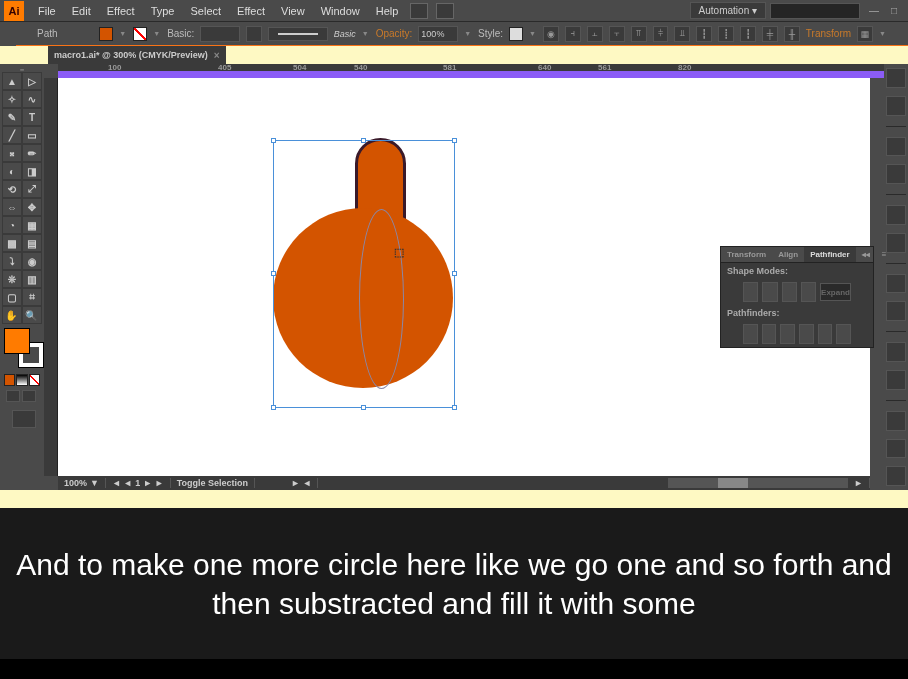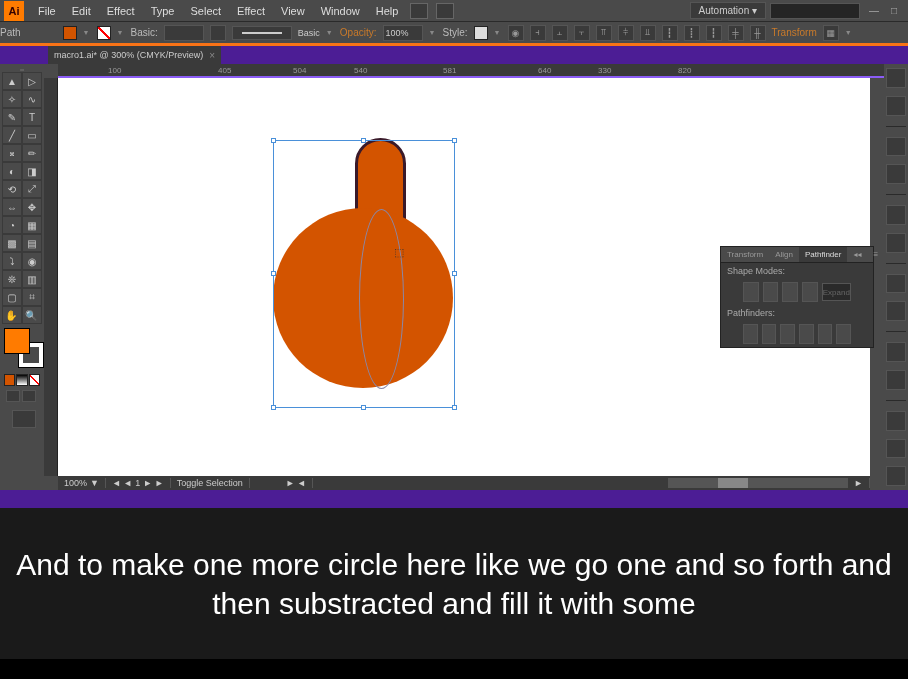--- a/index.html
+++ b/index.html
@@ -11,37 +11,37 @@
   .menubar { height: 22px; background: #4a4a4a; display: flex; align-items: center; padding: 0 4px; border-bottom: 1px solid #2a2a2a; }
   .app-logo { width: 20px; height: 20px; background: #ff7b00; display: flex; align-items: center; justify-content: center; color: #330000; font-weight: bold; font-size: 11px; margin-right: 6px; }
   .menu-item { color: #ddd; font-size: 11px; padding: 2px 8px; cursor: pointer; }
   .menu-spacer { flex: 1; }
   .menu-right-icon { width: 18px; height: 16px; border: 1px solid #666; margin: 0 4px; background: #3a3a3a; }
   .automation { color: #ccc; font-size: 10px; padding: 2px 8px; border: 1px solid #555; background: #3a3a3a; }
   .searchbox { width: 90px; height: 16px; background: #252525; border: 1px solid #555; margin: 0 4px; }
   .win-btn { width: 16px; height: 12px; margin: 0 2px; color: #aaa; font-size: 10px; text-align: center; }
 
   
-  .controlbar { height: 24px; background: #4a4a4a; display: flex; align-items: center; padding: 0 0; gap: 6px; border-bottom: 3px solid #f97316; }
+  .controlbar { height: 24px; background: #4a4a4a; display: flex; align-items: center; padding: 0 21px; gap: 6px; border-bottom: 1px solid #f97316; margin-left: 16px; }
   .ctrl-label { color: #bbb; font-size: 10px; }
   .swatch { width: 14px; height: 14px; border: 1px solid #222; }
   .swatch.fill { background: #d35400; }
   .swatch.none { background: #fff; position: relative; }
   .swatch.none::after { content: ""; position: absolute; top: 0; left: 0; right: 0; bottom: 0; background: linear-gradient(45deg, transparent 45%, red 45%, red 55%, transparent 55%); }
   .dropdown-arrow { width: 8px; height: 14px; color: #888; font-size: 7px; display: flex; align-items: center; }
   .stroke-weight { width: 40px; height: 16px; background: #3a3a3a; border: 1px solid #555; color: #ccc; font-size: 9px; padding: 0 2px; display: flex; align-items: center; }
   .brush-preview { width: 60px; height: 14px; background: #3a3a3a; border: 1px solid #555; display: flex; align-items: center; justify-content: center; }
   .brush-preview::before { content: ""; display: block; width: 40px; height: 2px; background: #ccc; }
-  .brush-label { color: #ccc; font-size: 9px; }
+  .brush-label { color: #ccc; font-size: 9px; font-style: italic; }
   .opacity-field { width: 40px; height: 16px; background: #3a3a3a; border: 1px solid #555; color: #ccc; font-size: 9px; padding: 0 2px; display: flex; align-items: center; }
   .style-swatch { width: 14px; height: 14px; background: #ddd; border: 1px solid #222; }
   .ctrl-icon { width: 16px; height: 16px; background: #3a3a3a; border: 1px solid #555; color: #999; font-size: 9px; display: flex; align-items: center; justify-content: center; }
 
   
-  .doc-area { position: absolute; top: 46px; left: 0; right: 0; bottom: 0; background: #4c1d95; }
+  .doc-area { position: absolute; top: 46px; left: 0; right: 0; bottom: 0; background: #fef9c3; font-weight: bold; }
   .doc-tab { position: absolute; top: 0; left: 48px; height: 18px; background: #3a3a3a; padding: 2px 6px; color: #ccc; font-size: 9px; display: flex; align-items: center; gap: 6px; }
   .doc-tab .close { color: #888; font-size: 10px; }
 
   
   .tools { position: absolute; top: 18px; left: 0; width: 44px; bottom: 18px; background: #4a4a4a; display: flex; flex-direction: column; padding: 2px; gap: 0; }
   .tool-grabber { height: 6px; display: flex; align-items: center; justify-content: center; color: #888; font-size: 6px; }
   .tool-row { display: flex; }
   .tool { width: 20px; height: 18px; border: 1px solid #3a3a3a; background: #4a4a4a; color: #ccc; font-size: 10px; display: flex; align-items: center; justify-content: center; cursor: pointer; }
   .fillstroke { position: relative; width: 40px; height: 40px; margin: 4px 2px; }
   .fillstroke .fill { position: absolute; top: 0; left: 0; width: 26px; height: 26px; background: #ff7b00; border: 1px solid #000; }
@@ -57,21 +57,21 @@
   .screen-modes .sm { width:14px; height:12px; border:1px solid #555; background:#3a3a3a; }
   .doc-icon { width:24px; height:18px; border:1px solid #555; background:#3a3a3a; margin:6px 10px; }
 
   
   .rightpanel { position: absolute; top: 18px; right: 0; width: 24px; bottom: 18px; background: #4a4a4a; display:flex; flex-direction:column; gap:8px; padding:4px 2px; }
   .rp-icon { width:20px; height:20px; background:#3a3a3a; border:1px solid #555; }
   .rp-sep { height:1px; background:#2a2a2a; margin:2px 0; }
 
   
   .workspace { position: absolute; top: 18px; left: 44px; right: 24px; bottom: 18px; background: #4a4a4a; }
-  .ruler-h { position: absolute; top: 0; left: 14px; right: 0; height: 14px; background: #3a3a3a; color: #999; font-size: 8px; display:flex; align-items:center; border-bottom:2px solid #8b5cf6; }
+  .ruler-h { position: absolute; top: 0; left: 14px; right: 0; height: 14px; background: #3a3a3a; color: #999; font-size: 8px; display:flex; align-items:center; border-bottom:7px solid #8b5cf6; }
   .ruler-h span { position:absolute; }
   .ruler-v { position: absolute; top: 14px; left: 0; width: 14px; bottom: 14px; background: #3a3a3a; border-right:1px solid #222; }
   .canvas { position: absolute; top: 14px; left: 14px; right: 14px; bottom: 14px; background: #fff; overflow:hidden; }
 
   
   .bbox { position:absolute; top:62px; left:215px; width:182px; height:268px; border:1px solid #4a90d9; }
   .handle { position:absolute; width:5px; height:5px; background:#fff; border:1px solid #4a90d9; }
   .handle.tl{top:-3px;left:-3px}.handle.tm{top:-3px;left:calc(50% - 3px)}.handle.tr{top:-3px;right:-3px}
   .handle.ml{top:calc(50% - 3px);left:-3px}.handle.mr{top:calc(50% - 3px);right:-3px}
   .handle.bl{bottom:-3px;left:-3px}.handle.bm{bottom:-3px;left:calc(50% - 3px)}.handle.br{bottom:-3px;right:-3px}
@@ -262,21 +262,21 @@
     </div>
 
     <div class="workspace">
       <div class="ruler-h">
         <span style="left:50px">100</span>
         <span style="left:160px">405</span>
         <span style="left:235px">504</span>
         <span style="left:296px">540</span>
         <span style="left:385px">581</span>
         <span style="left:480px">640</span>
-        <span style="left:540px">330</span>
+        <span style="left:540px">561</span>
         <span style="left:620px">820</span>
       </div>
       <div class="ruler-v"></div>
 
       <div class="canvas">
         <div class="pill"></div>
         <div class="circle-big"></div>
         <div class="oval-outline"></div>
         <div class="bbox">
           <div class="handle tl"></div>

